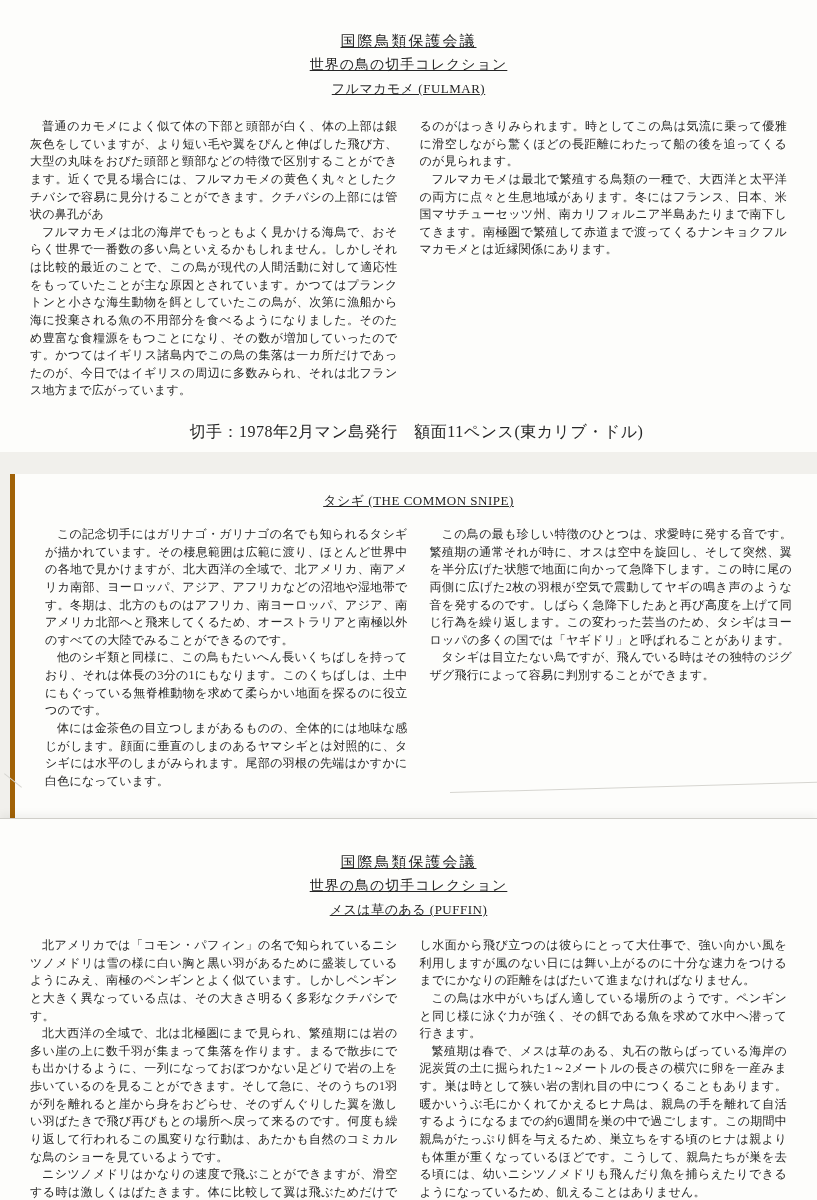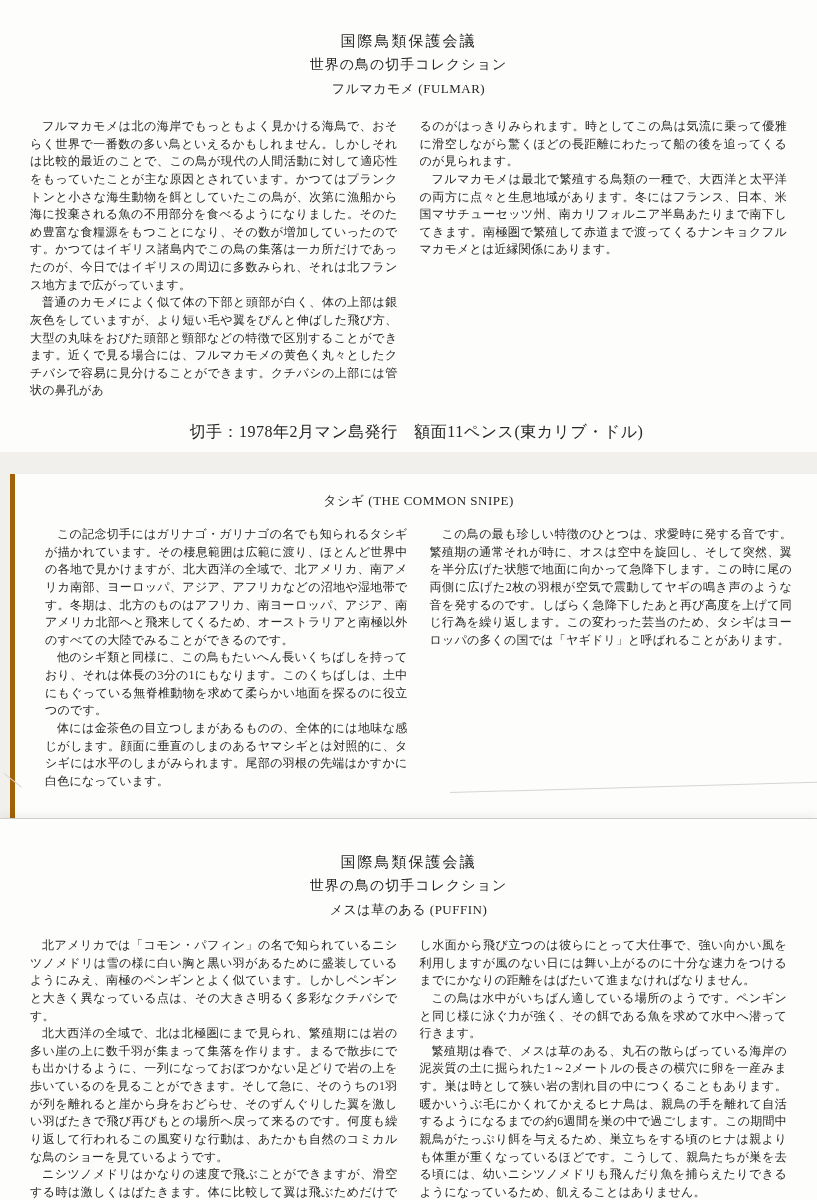--- a/index.html
+++ b/index.html
@@ -6,21 +6,21 @@
   body{
     width:817px;height:1200px;position:relative;overflow:hidden;
     background:#f1f0ec;
     font-family:"Liberation Serif","DejaVu Serif",serif;
     color:#262626;
   }
   .sheet{position:absolute;background:#fdfdfb;}
   .sheet1{left:0;top:0;width:817px;height:452px;}
   .sheet2{left:10px;top:474px;width:807px;height:366px;border-left:5px solid #a16207;}
   .sheet3{left:0;top:818px;width:817px;height:382px;border-top:1px solid #cfcec9;box-shadow:0 -4px 8px rgba(0,0,0,0.05);z-index:3;}
-  .heading{text-align:center;}
+  .heading{text-align:center;text-decoration:underline;}
   .h1{font-size:15px;letter-spacing:2px;}
   .h2{font-size:14px;margin-top:5px;letter-spacing:1px;}
   .h3{font-size:13px;margin-top:6px;letter-spacing:0.5px;}
   .sheet1 .heading{padding-top:32px;margin-bottom:20px;}
   .sheet2 .heading{padding-top:12px;margin-bottom:16px;}
   .sheet3 .heading{padding-top:34px;margin-bottom:18px;}
   .cols{display:flex;gap:22px;padding:0 30px;}
   .col{flex:1;min-width:0;}
   .col p{
     margin:0;font-size:12px;line-height:1.47;
@@ -49,22 +49,22 @@
 <body>
 
 <div class="sheet sheet1">
   <div class="heading">
     <div class="h1">国際鳥類保護会議</div>
     <div class="h2">世界の鳥の切手コレクション</div>
     <div class="h3">フルマカモメ (FULMAR)</div>
   </div>
   <div class="cols">
     <div class="col">
+      <p>普通のカモメによく似て体の下部と頭部が白く、体の上部は銀灰色をしていますが、より短い毛や翼をぴんと伸ばした飛び方、大型の丸味をおびた頭部と頸部などの特徴で区別することができます。近くで見る場合には、フルマカモメの黄色く丸々としたクチバシで容易に見分けることができます。クチバシの上部には管状の鼻孔があ</p>
       <p>フルマカモメは北の海岸でもっともよく見かける海鳥で、おそらく世界で一番数の多い鳥といえるかもしれません。しかしそれは比較的最近のことで、この鳥が現代の人間活動に対して適応性をもっていたことが主な原因とされています。かつてはプランクトンと小さな海生動物を餌としていたこの鳥が、次第に漁船から海に投棄される魚の不用部分を食べるようになりました。そのため豊富な食糧源をもつことになり、その数が増加していったのです。かつてはイギリス諸島内でこの鳥の集落は一カ所だけであったのが、今日ではイギリスの周辺に多数みられ、それは北フランス地方まで広がっています。</p>
-      <p>普通のカモメによく似て体の下部と頭部が白く、体の上部は銀灰色をしていますが、より短い毛や翼をぴんと伸ばした飛び方、大型の丸味をおびた頭部と頸部などの特徴で区別することができます。近くで見る場合には、フルマカモメの黄色く丸々としたクチバシで容易に見分けることができます。クチバシの上部には管状の鼻孔があ</p>
     </div>
     <div class="col">
       <p class="cont">るのがはっきりみられます。時としてこの鳥は気流に乗って優雅に滑空しながら驚くほどの長距離にわたって船の後を追ってくるのが見られます。</p>
       <p>フルマカモメは最北で繁殖する鳥類の一種で、大西洋と太平洋の両方に点々と生息地域があります。冬にはフランス、日本、米国マサチューセッツ州、南カリフォルニア半島あたりまで南下してきます。南極圏で繁殖して赤道まで渡ってくるナンキョクフルマカモメとは近縁関係にあります。</p>
     </div>
   </div>
   <div class="footer">切手：1978年2月マン島発行　額面11ペンス(東カリブ・ドル)</div>
 </div>
 
 <div class="sheet sheet2">
@@ -72,20 +72,21 @@
     <div class="h3">タシギ (THE COMMON SNIPE)</div>
   </div>
   <div class="cols">
     <div class="col">
       <p>この記念切手にはガリナゴ・ガリナゴの名でも知られるタシギが描かれています。その棲息範囲は広範に渡り、ほとんど世界中の各地で見かけますが、北大西洋の全域で、北アメリカ、南アメリカ南部、ヨーロッパ、アジア、アフリカなどの沼地や湿地帯です。冬期は、北方のものはアフリカ、南ヨーロッパ、アジア、南アメリカ北部へと飛来してくるため、オーストラリアと南極以外のすべての大陸でみることができるのです。</p>
       <p>他のシギ類と同様に、この鳥もたいへん長いくちばしを持っており、それは体長の3分の1にもなります。このくちばしは、土中にもぐっている無脊椎動物を求めて柔らかい地面を探るのに役立つのです。</p>
       <p>体には金茶色の目立つしまがあるものの、全体的には地味な感じがします。顔面に垂直のしまのあるヤマシギとは対照的に、タシギには水平のしまがみられます。尾部の羽根の先端はかすかに白色になっています。</p>
     </div>
     <div class="col">
       <p>この鳥の最も珍しい特徴のひとつは、求愛時に発する音です。繁殖期の通常それが時に、オスは空中を旋回し、そして突然、翼を半分広げた状態で地面に向かって急降下します。この時に尾の両側に広げた2枚の羽根が空気で震動してヤギの鳴き声のような音を発するのです。しばらく急降下したあと再び高度を上げて同じ行為を繰り返します。この変わった芸当のため、タシギはヨーロッパの多くの国では「ヤギドリ」と呼ばれることがあります。</p>
+      <p>タシギは目立たない鳥ですが、飛んでいる時はその独特のジグザグ飛行によって容易に判別することができます。</p>
     </div>
   </div>
   <div class="footer2">切手：1977年9月フェーロー諸島発行　額面70エール(デン</div>
 </div>
 
 <div class="corner-overlay"></div>
 <div class="corner-edge"></div>
 
 <div class="sheet sheet3">
   <div class="heading">

